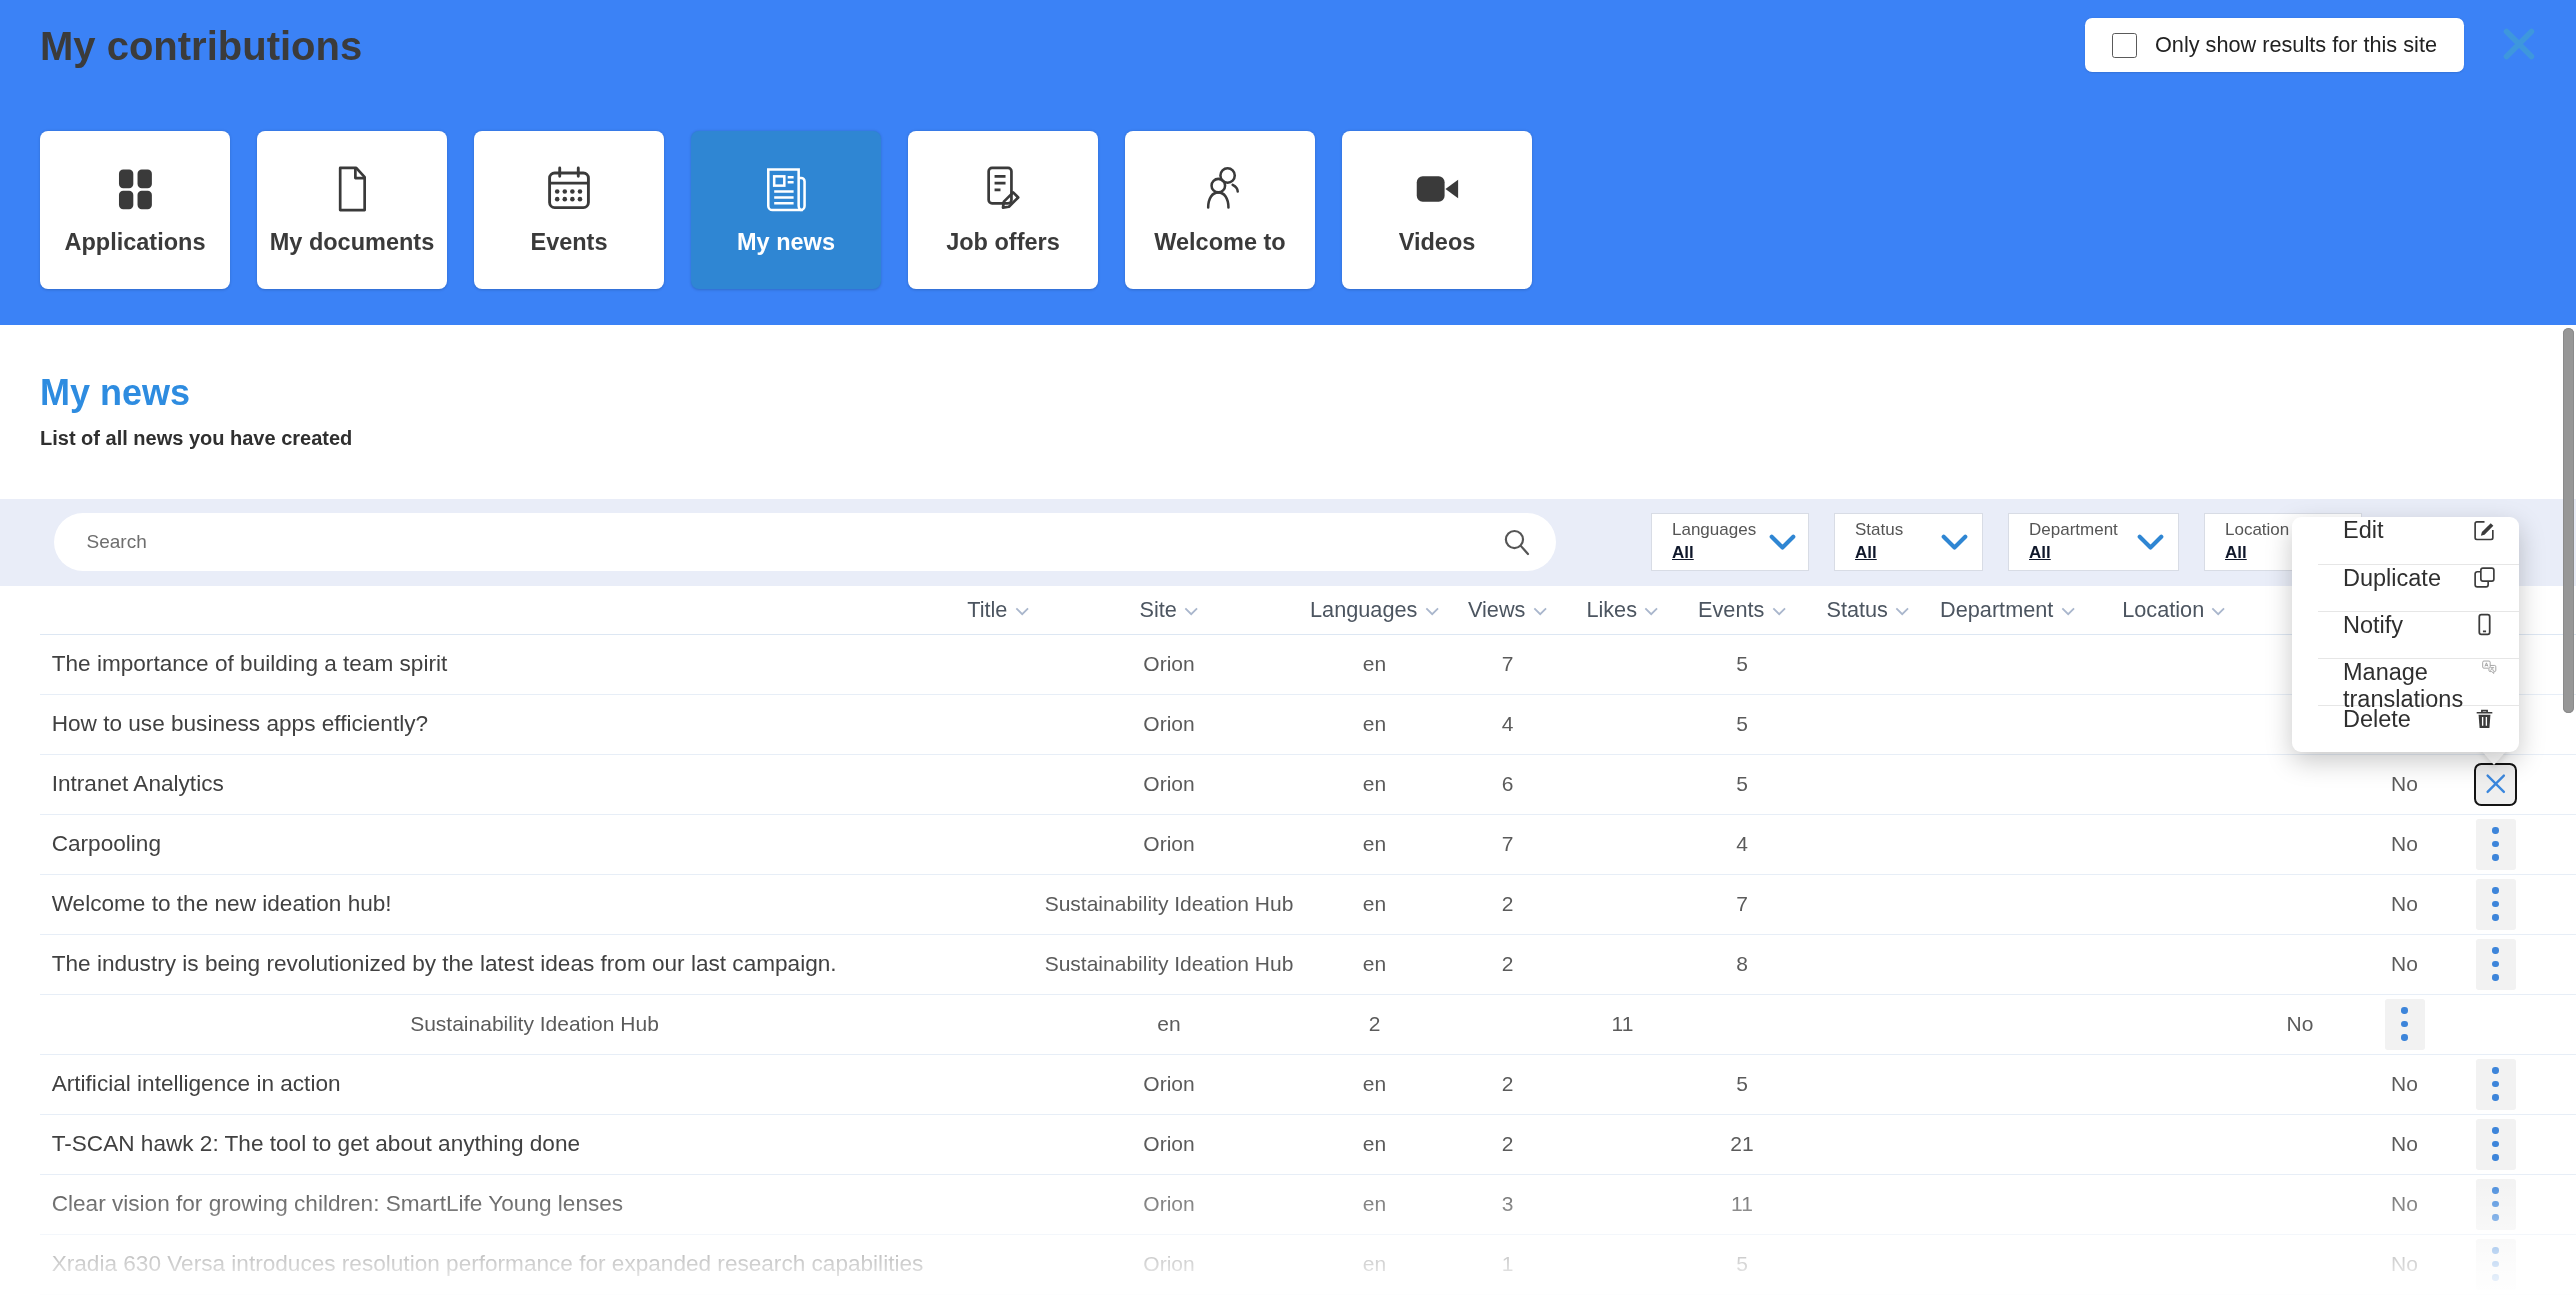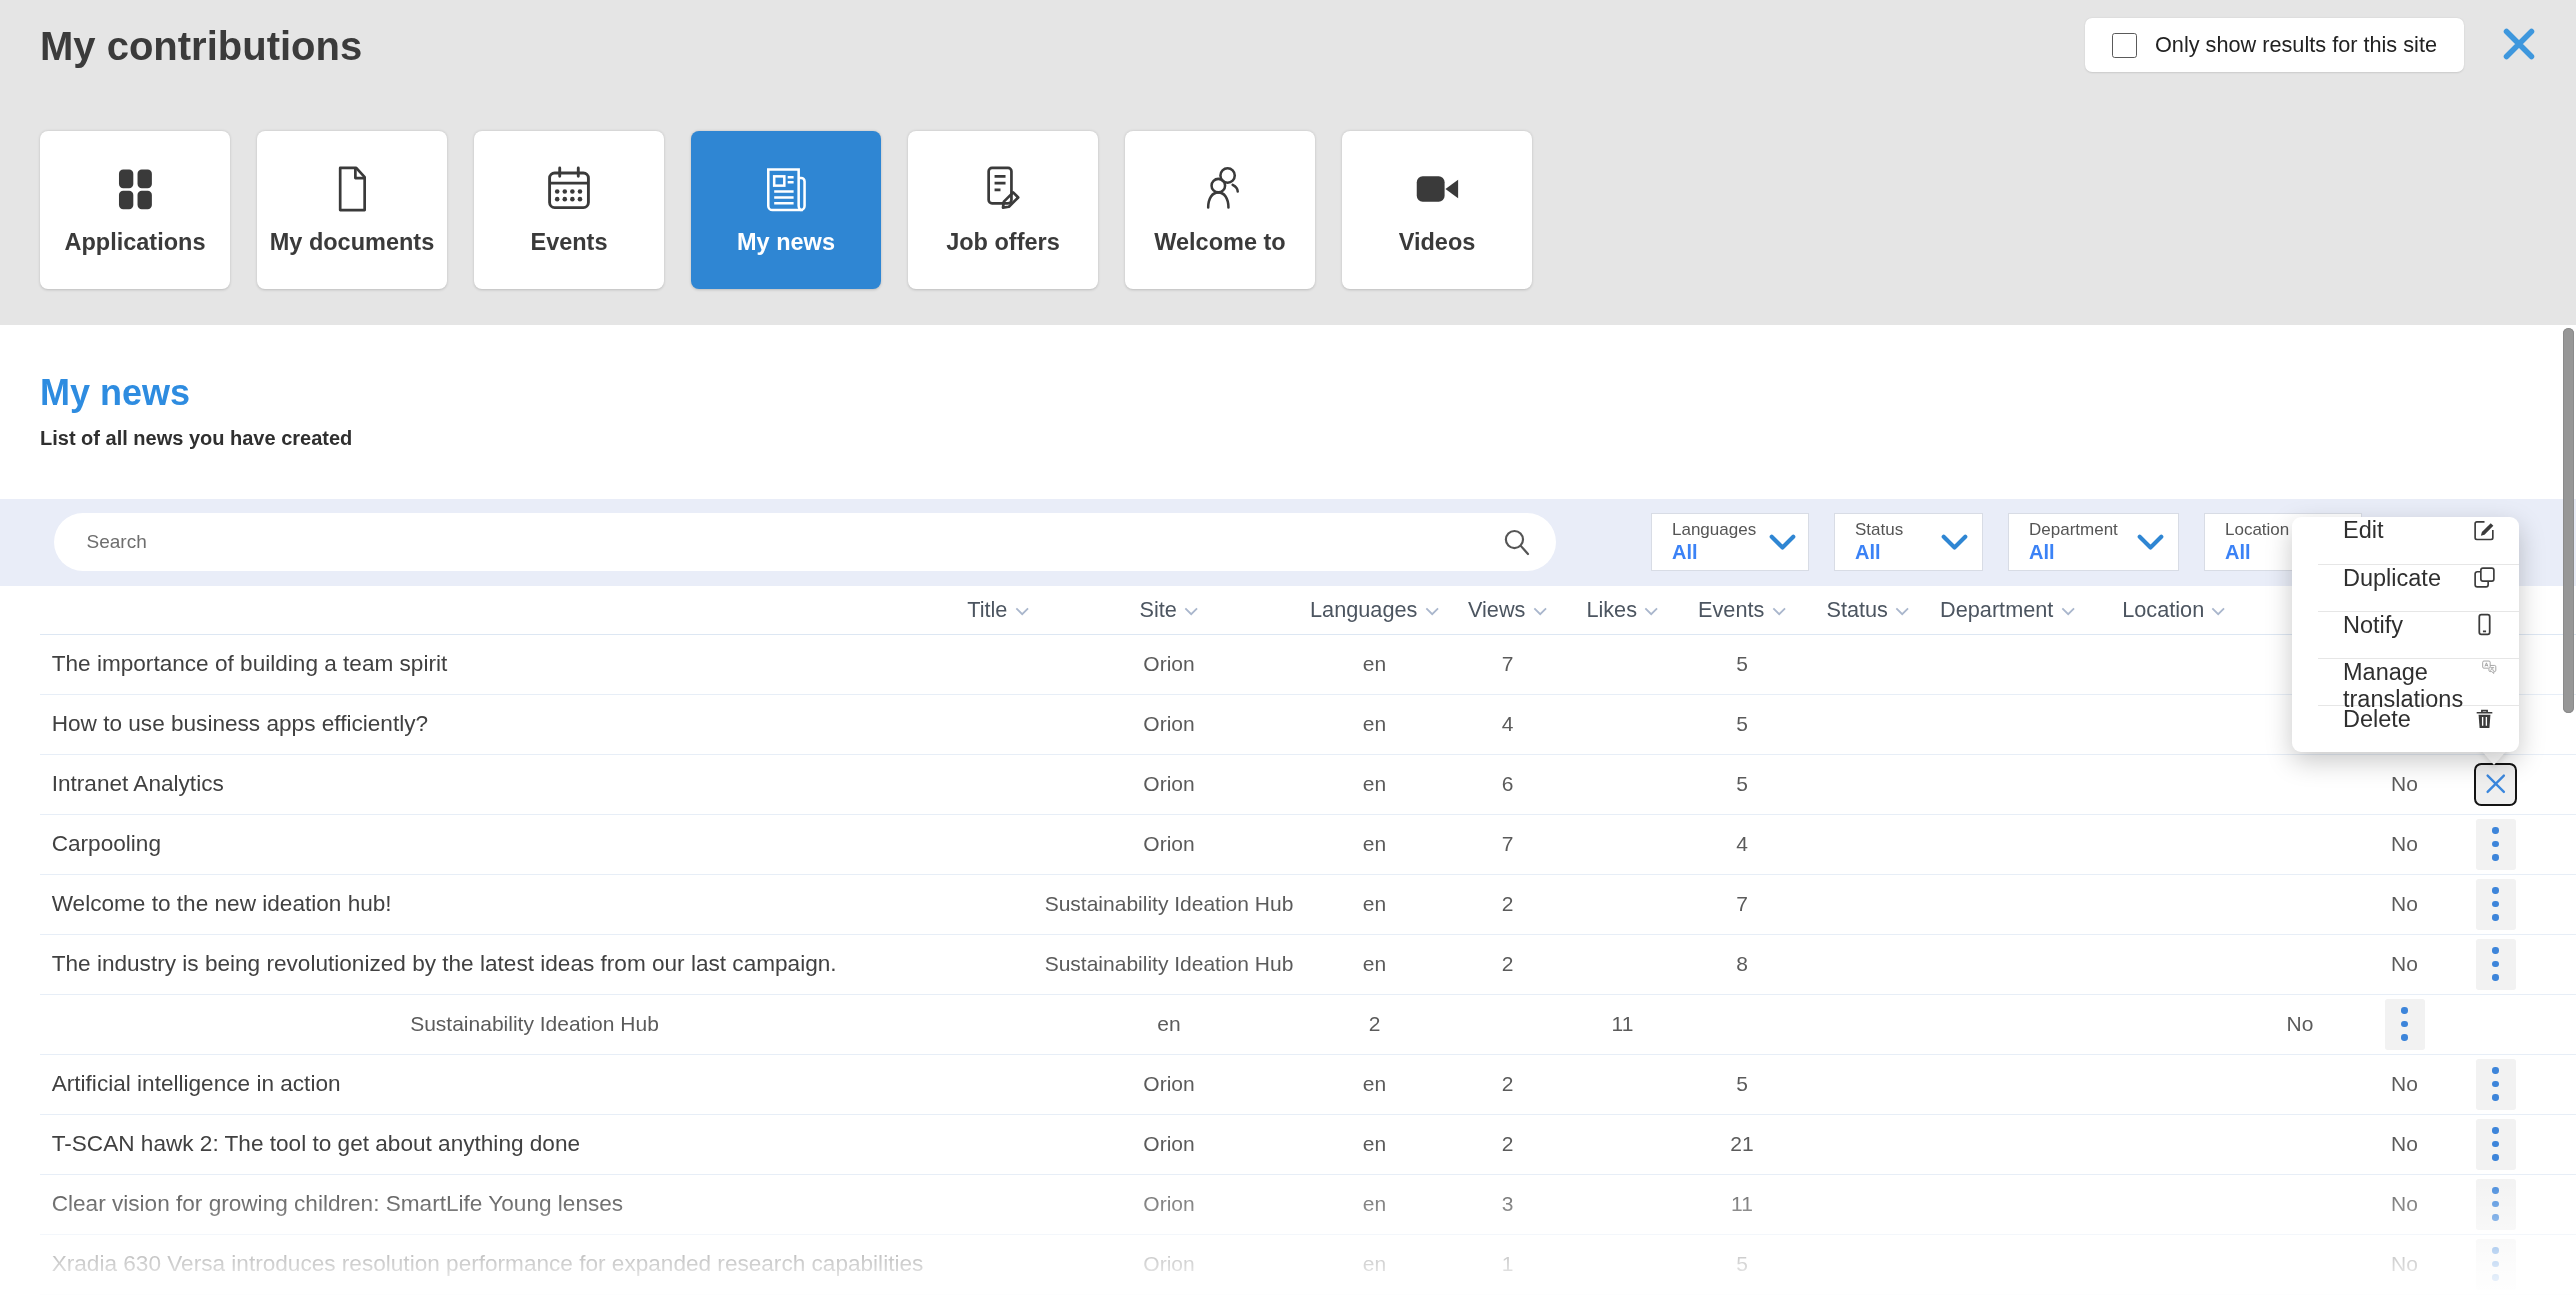--- a/index.html
+++ b/index.html
@@ -1,21 +1,21 @@
 <!DOCTYPE html>
 <html style="font-size:14.4px"><head>
 <meta charset="utf-8">
 <style>
   * { margin:0; padding:0; box-sizing:border-box; }
   html,body { width:2576px; height:1316px; overflow:hidden; background:#fff;
     font-family:"Liberation Sans","DejaVu Sans",sans-serif; }
   body { position:relative; }
 
   
-  .banner { position:relative; width:100%; height:325px; background:#e5e5e5; }
+  .banner { position:relative; width:100%; height:325px; background:#3b82f6; }
   .banner h1 { padding:23.5px 0 0 40px; font-size:40px; font-weight:700; color:#3b3b3b; }
   .site-pill { position:absolute; top:18px; right:112px; height:54px; background:#fff;
     border-radius:7.2px; display:flex; align-items:center; gap:18px; padding:12px 27px;
     box-shadow:0 0.9px 1.8px rgba(0,0,0,.12); }
   .cbx { width:25px; height:25px; border:1.8px solid #5a5a5a; border-radius:2.7px; background:#fff; cursor:pointer; }
   .site-pill span { font-size:21.7px; color:#222; }
   .banner-close { position:absolute; top:23.5px; right:36px; width:43px; height:43px;
     background:transparent; border:none; cursor:pointer; }
 
   
@@ -37,21 +37,21 @@
     display:flex; align-items:center; padding:0 23.5px 0 32.5px; }
   .search-pill input { flex:1; border:none; outline:none; font-size:19px; color:#333; background:transparent;
     font-family:inherit; }
   .search-pill input::placeholder { color:#6e6e6e; }
   .search-pill .mag { width:32.5px; height:32.5px; flex:0 0 auto; cursor:pointer; }
   .filters { display:flex; gap:25px; margin-left:95px; }
   .fbox { height:58px; background:#fff; border:0.9px solid #d8dce5; display:flex; align-items:center;
     padding:0 14.4px 0 20px; cursor:pointer; }
   .fbox .ftxt { display:flex; flex-direction:column; justify-content:center; margin-right:12.6px; }
   .fbox .flabel { font-size:17px; color:#555; line-height:20px; }
-  .fbox .fvalue { font-size:20px; font-weight:600; color:#3b82f6; line-height:25px; }
+  .fbox .fvalue { font-size:17px; font-weight:600; color:#0f172a; line-height:25px;text-decoration:underline; }
   .fbox svg { width:27px; height:16.2px; }
 
   
   .table { padding-left:40px; }
   .grid-row { display:grid;
     grid-template-columns:989px 280px 131px 135px 95px 144px 108px 171px 162px 90px 119px 63px;
     align-items:center; }
   .thead { height:49px; border-bottom:0.9px solid #dde7f3; }
   .th { display:flex; align-items:center; justify-content:center; gap:7.2px;
     font-size:21.7px; color:#4c5560; cursor:pointer; }

